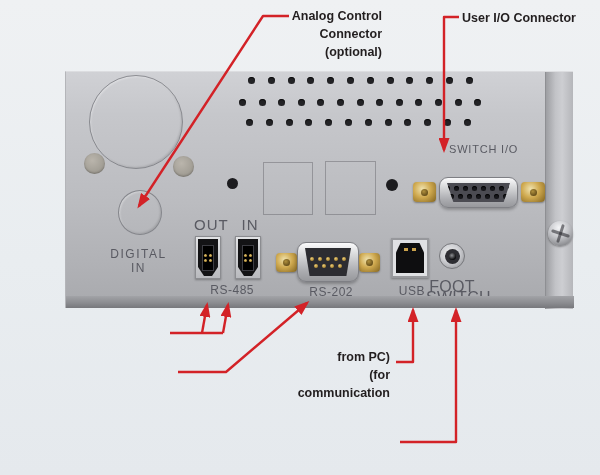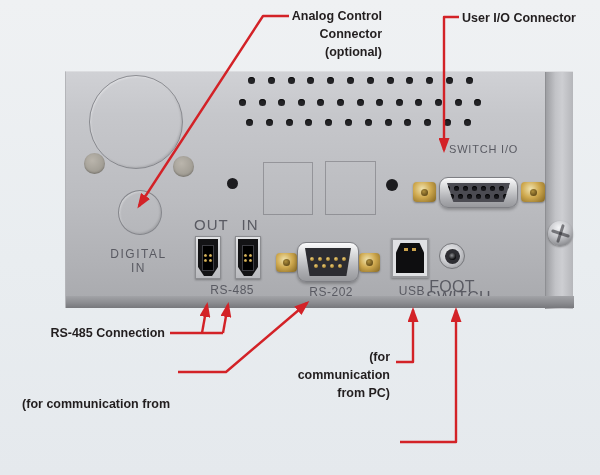--- a/index.html
+++ b/index.html
@@ -257,28 +257,26 @@
 
   <div class="callout" style="left:462px;top:9px;">
     <div>User I/O Connector</div>
   </div>
   <div class="callout align-r" style="left:250px;top:7px;width:132px;">
     <div>Analog Control</div>
     <div>Connector</div>
     <div>(optional)</div>
   </div>
   <div class="callout align-r" style="left:28px;top:324px;width:137px;">
-    <div>RS-485 Connection</div>
   </div>
   <div class="callout align-r" style="left:20px;top:395px;width:150px;">
-    <div>(for communication from</div>
   </div>
   <div class="callout align-r" style="left:278px;top:348px;width:112px;">
+    <div>from PC)</div>
     <div>(for communication</div>
-    <div>from PC)</div>
   </div>
 
   <svg id="callout-svg" viewBox="0 0 600 475">
     <defs>
       <marker id="arrowhead" markerUnits="userSpaceOnUse" markerWidth="15" markerHeight="11" viewBox="0 0 15 11" refX="12" refY="5.5" orient="auto">
         <path d="M0,0 L15,5.5 L0,11 Z" style="fill:var(--red)"></path>
       </marker>
     </defs>
     <g id="callout-lines-group">
         <polyline points="289,16 263,16 139,206" class="callout-line" marker-end="url(#arrowhead)"></polyline>

